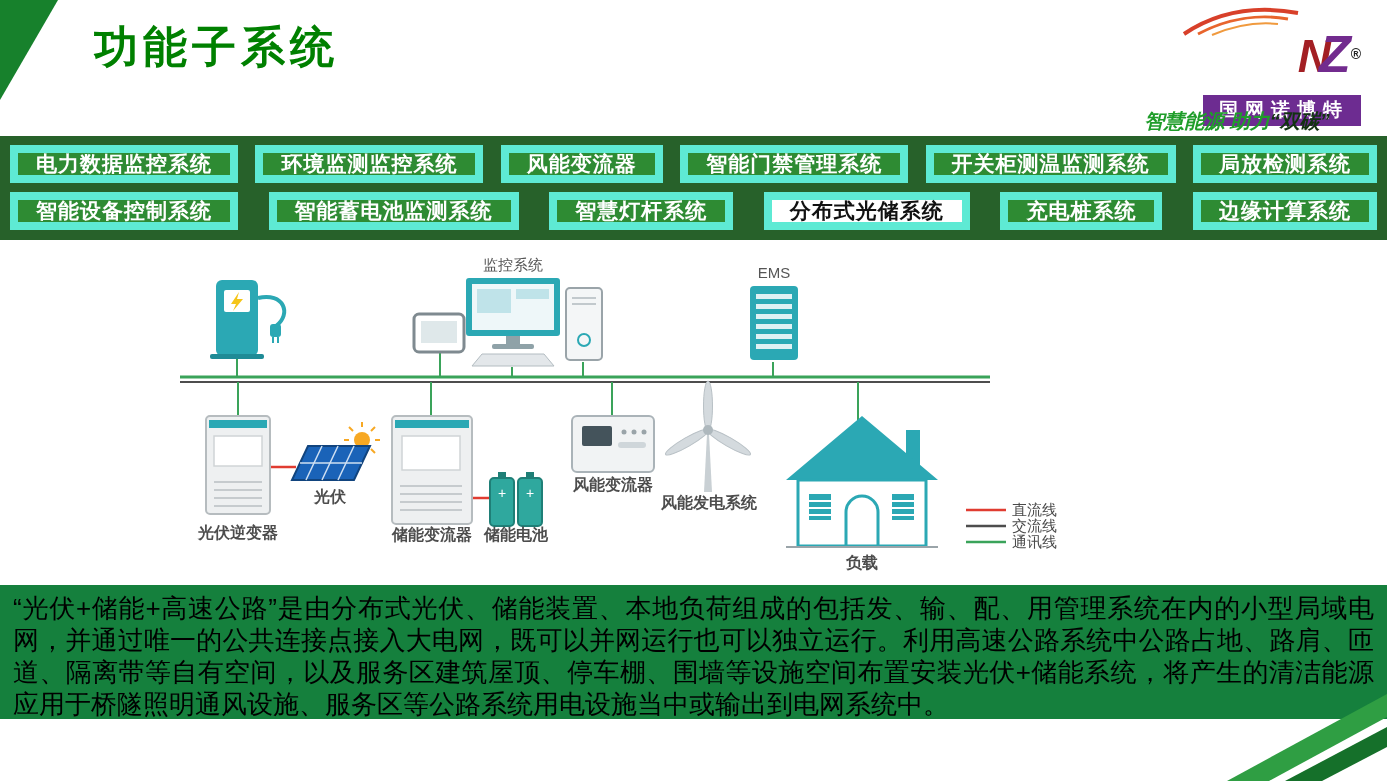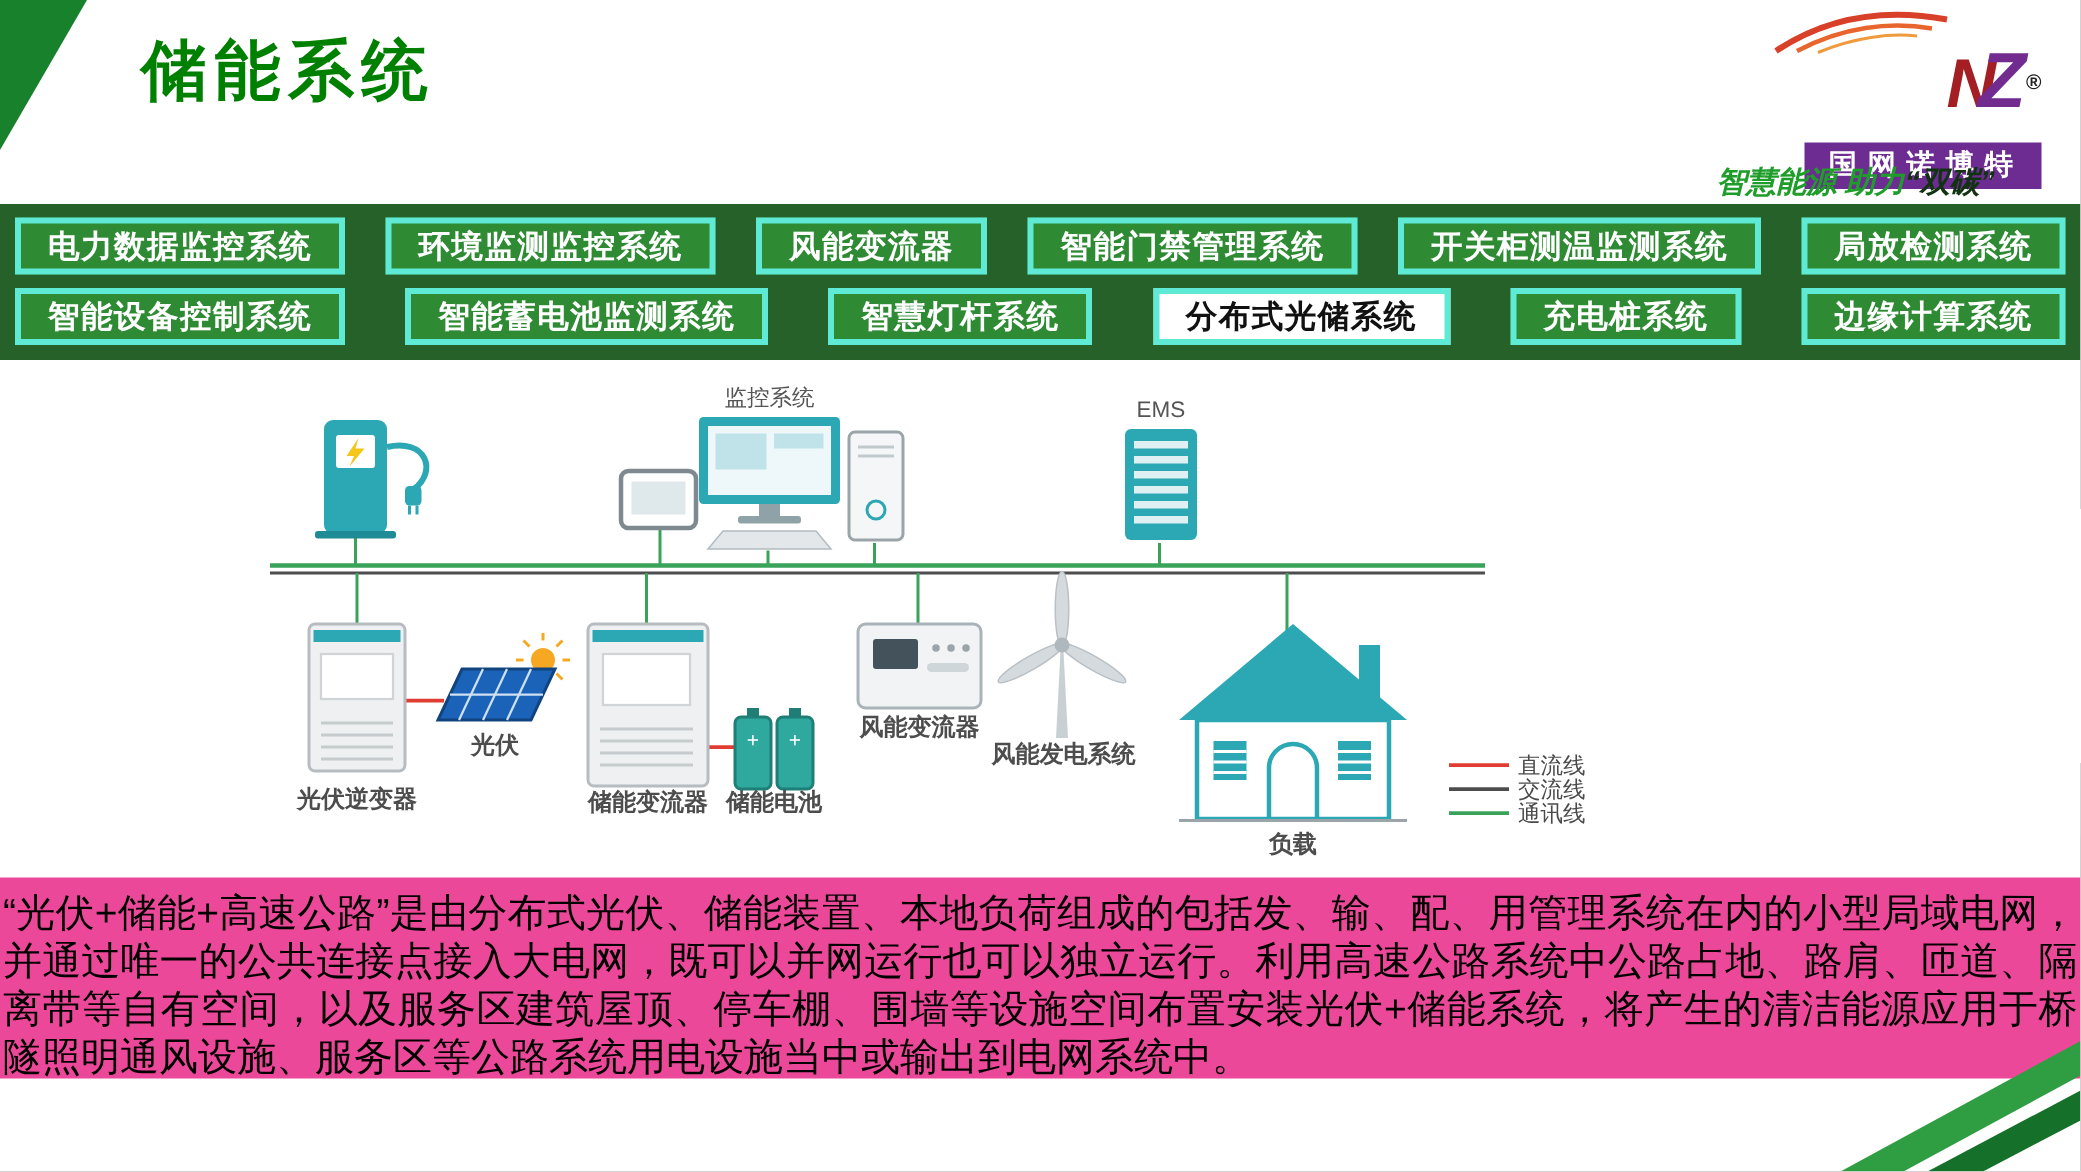--- a/index.html
+++ b/index.html
@@ -24,42 +24,42 @@
     letter-spacing:7px; padding:2px 12px 3px 16px; margin-top:4px; }
   .slogan { position:absolute; right:20px; top:108px; width:260px; text-align:center;
     font-size:20px; font-weight:700; font-style:italic; white-space:nowrap; }
   .slogan .s-green { color:#1f9d2a; }
   .slogan .s-dark { color:#113311; }
 
   
   .tab-band { position:absolute; left:0; top:136px; width:1387px; height:104px;
     background:#27612a; padding:9px 10px; }
   .tab-row { display:flex; justify-content:space-between; gap:10px; margin-bottom:9px; }
-  .tab { background:#2e8b33; border:4px solid #5eead4; color:#ffffff; font-size:21px; font-weight:700;
+  .tab { background:#2e8b33; border:8px solid #5eead4; color:#ffffff; font-size:21px; font-weight:700;
     height:38px; display:flex; align-items:center; justify-content:center; padding:0 18px;
     letter-spacing:1px; white-space:nowrap; cursor:pointer; }
   .tab.active { background:#ffffff; color:#111111; }
 
   
   .diagram { position:absolute; left:0; top:240px; width:1387px; height:345px; background:#fff;border-radius:29px; }
   .diagram svg text { font-family:"Liberation Sans","DejaVu Sans",sans-serif; }
 
   
   .desc-band { position:absolute; left:0; top:585px; width:1387px; height:134px;
-    background:#ec4899; padding:7px 2px; }
+    background:#15803d; padding:7px 13px; }
   .desc-text { font-size:26px; line-height:32px; color:#000; text-align:justify; }
 </style>
 </head>
 <body>
 
 <div class="slide">
 
   <div class="corner-tl"></div>
 
-  <div class="page-title">储能系统</div>
+  <div class="page-title">功能子系统</div>
 
   <div class="logo">
     <svg class="logo-swoosh" width="130" height="32" viewBox="0 0 130 32">
       <path d="M8 30 C 44 6, 84 2, 122 9" stroke="#d8402a" stroke-width="4" fill="none"></path>
       <path d="M22 30 C 52 14, 84 10, 112 15" stroke="#e8652d" stroke-width="3" fill="none"></path>
       <path d="M36 31 C 60 21, 84 18, 102 20" stroke="#f09a3e" stroke-width="2" fill="none"></path>
     </svg>
     <div class="logo-letters">
       <span class="ln">N</span><span class="lz">Z</span><span class="reg">®</span>
     </div>

